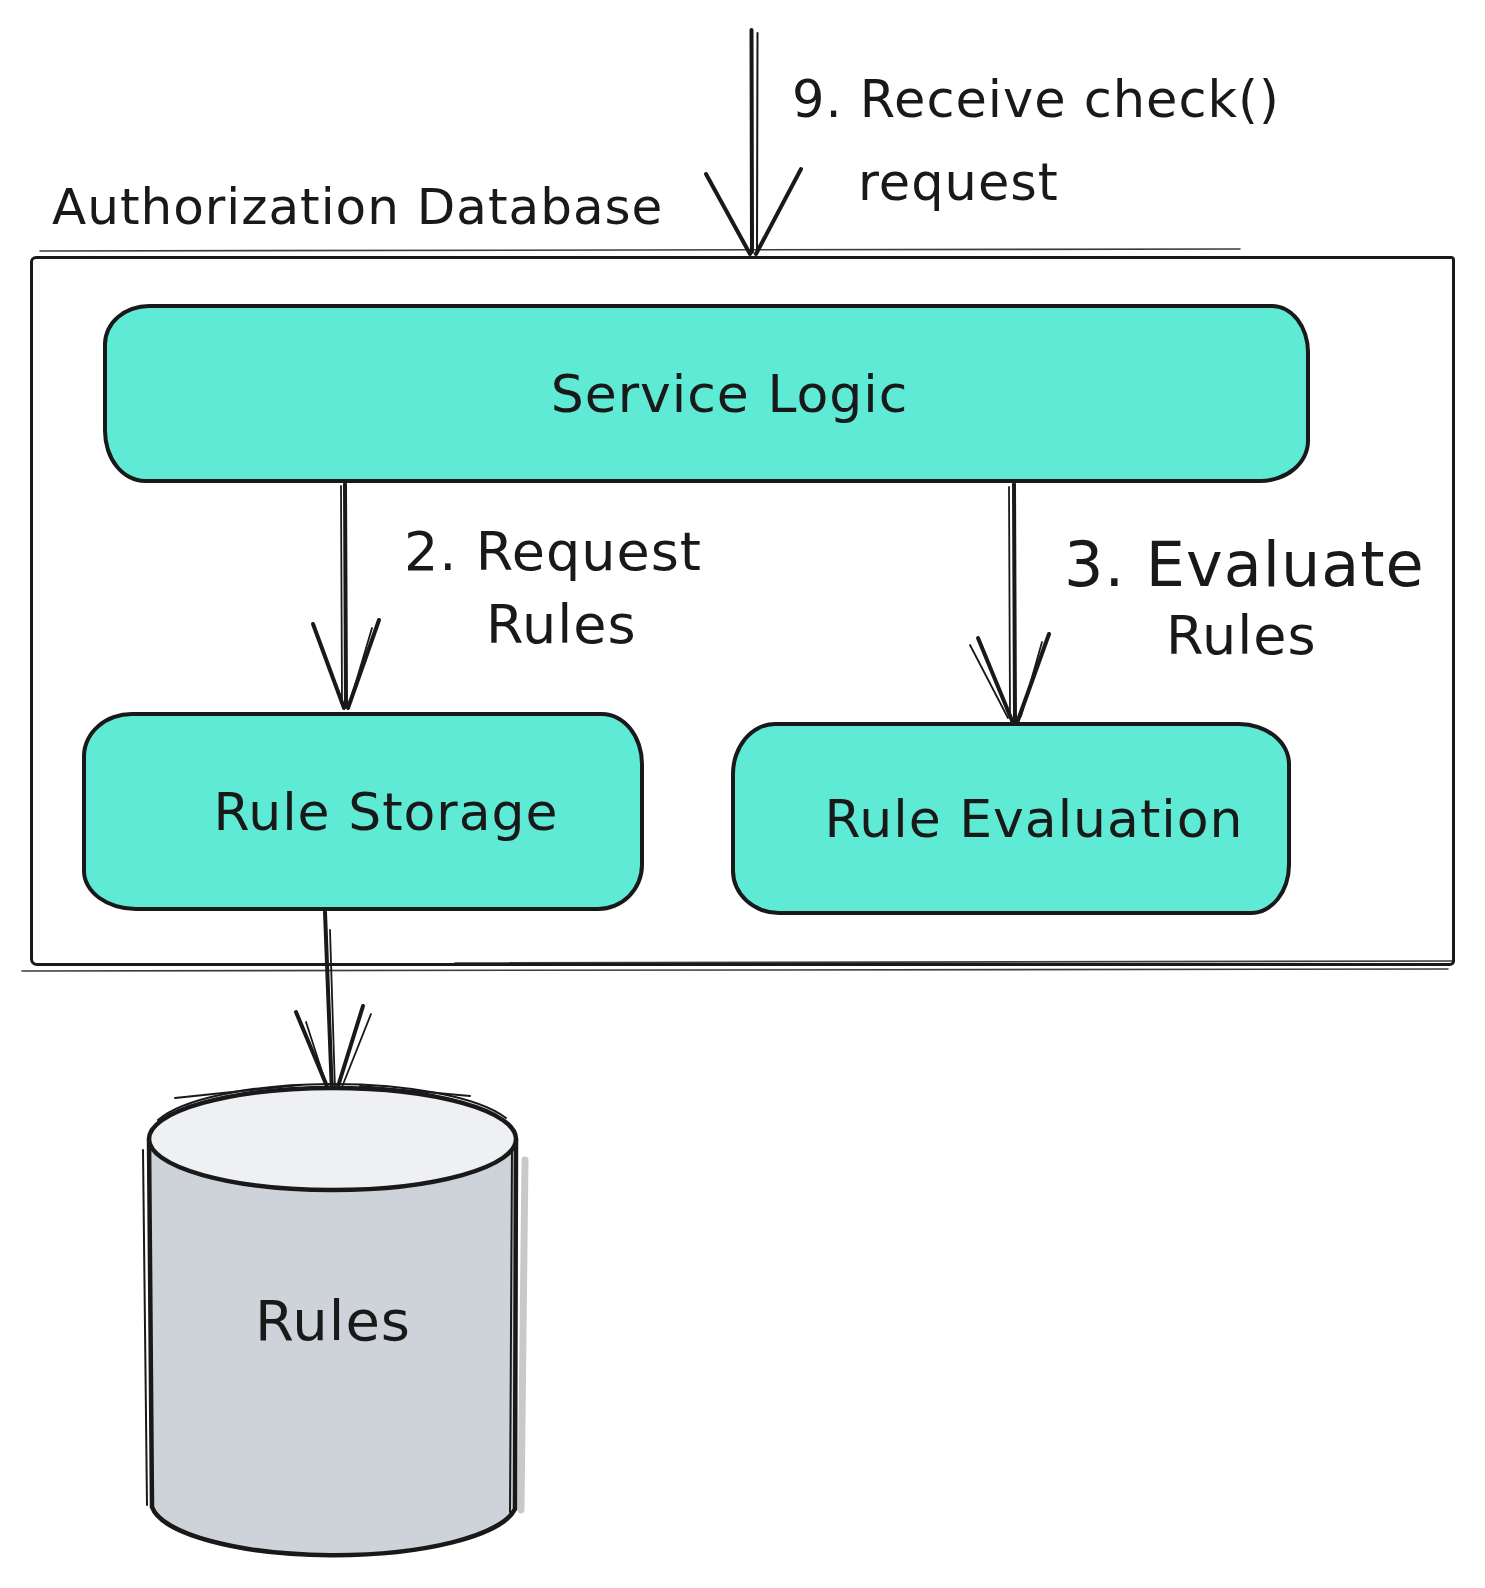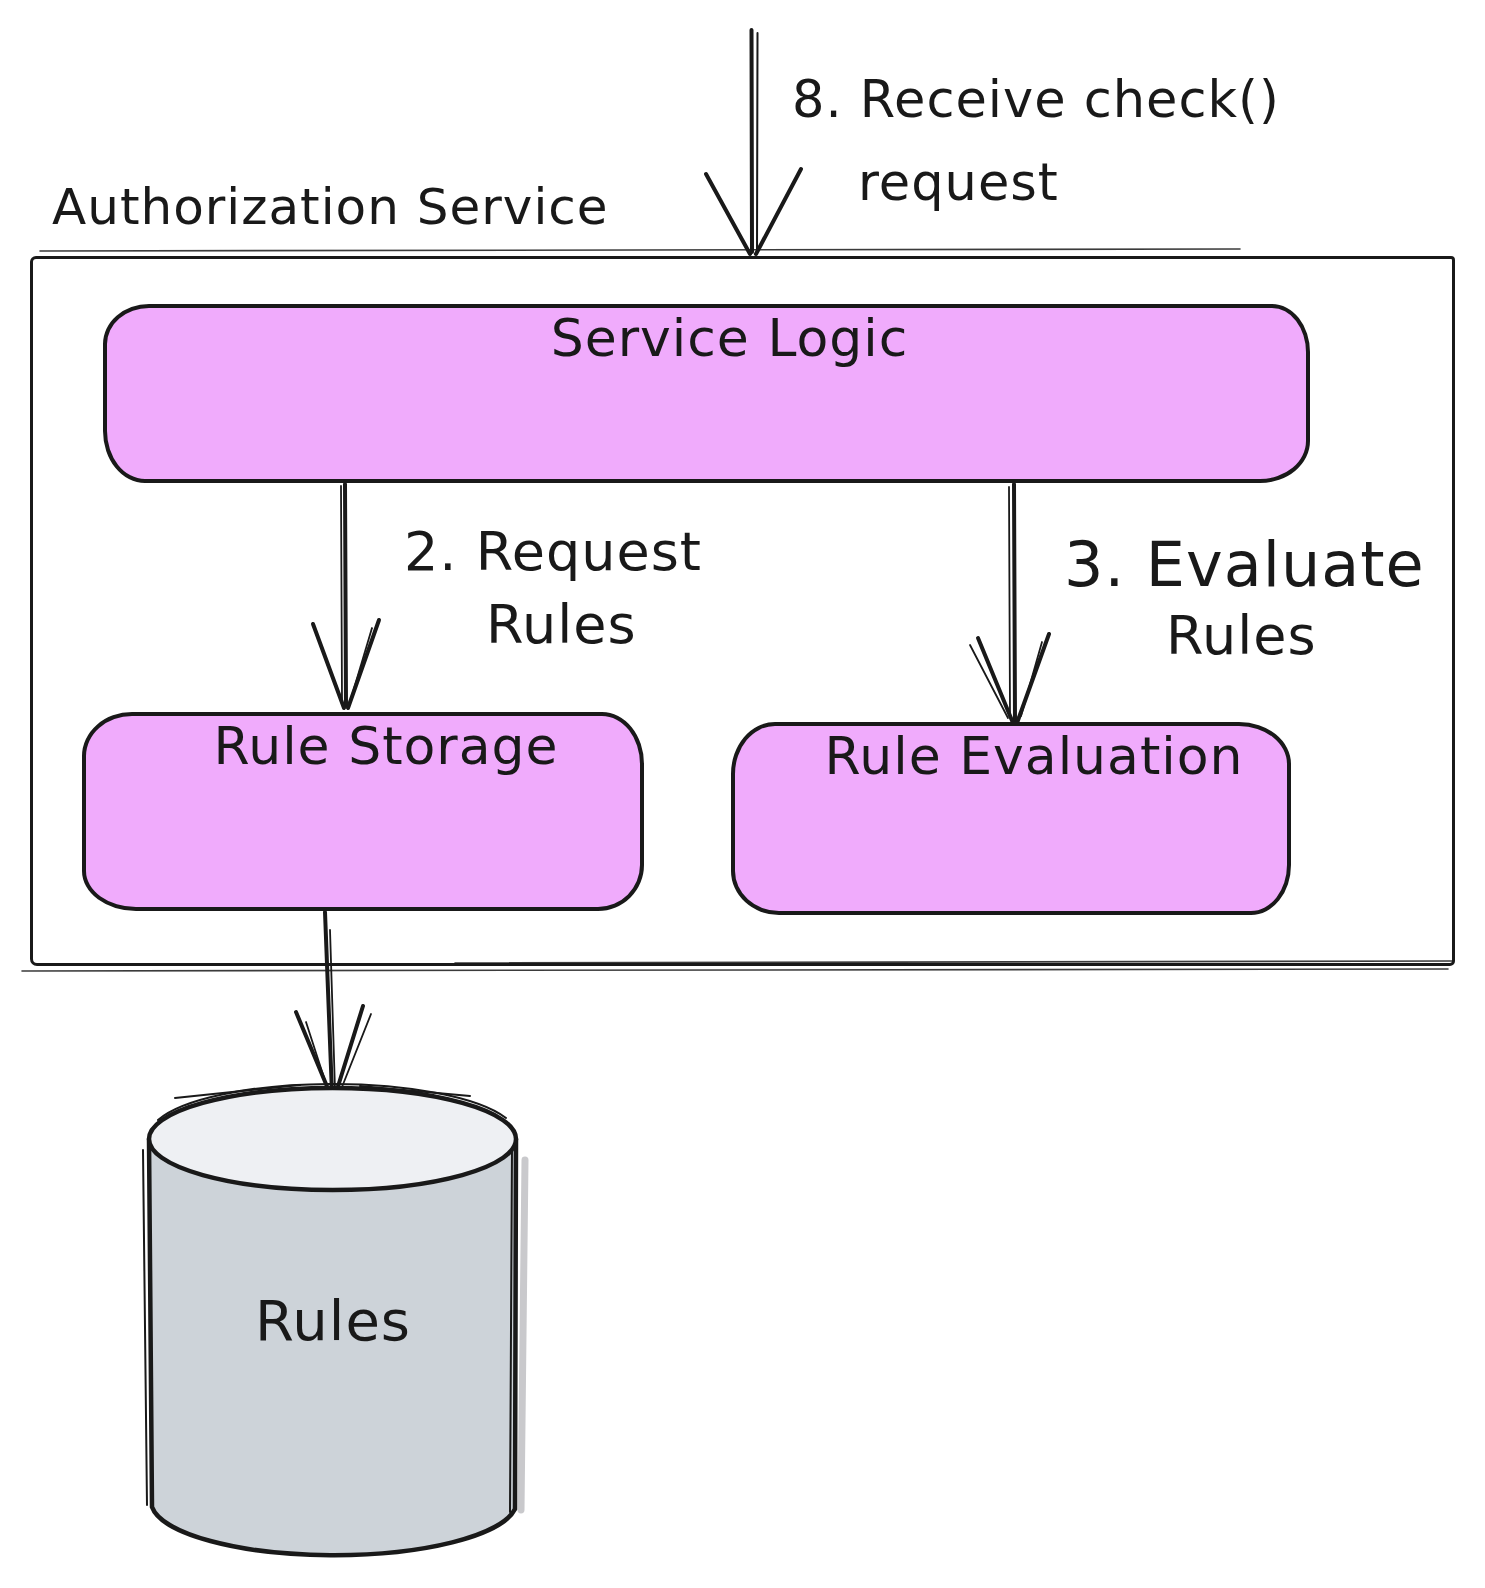--- a/index.html
+++ b/index.html
@@ -33,23 +33,23 @@
     box-sizing: border-box;
   }
   .outer-frame {
     left: 30px; top: 256px;
     width: 1425px; height: 710px;
     border-width: 3px;
     border-radius: 6px 4px 5px 7px;
   }
   .node-box {
     display: flex;
-    align-items: flex-start;
+    align-items: center;
     justify-content: center;
-    background: #f0abfc;
+    background: #5eead4;
     border-width: 4px;
     font-size: 52px;
     letter-spacing: 1px;
     white-space: nowrap;
     padding-left: 46px;
   }
   .service-logic {
     left: 103px; top: 304px;
     width: 1207px; height: 179px;
     border-radius: 46px 38px 50px 42px / 40px 48px 42px 52px;
@@ -145,23 +145,23 @@
       <path d="M512 1147 L510 1512" fill="none" stroke="#191919" stroke-width="2" stroke-linecap="round"></path>
       <ellipse cx="332.5" cy="1139" rx="183.5" ry="51" fill="#eef0f3" stroke="#191919" stroke-width="4.5"></ellipse>
       <path d="M158 1120 A184 52 0 0 1 506 1118" fill="none" stroke="#191919" stroke-width="2" stroke-linecap="round"></path>
       <path d="M175 1098 L300 1085" fill="none" stroke="#191919" stroke-width="2" stroke-linecap="round"></path>
       <path d="M360 1086 L470 1096" fill="none" stroke="#191919" stroke-width="2" stroke-linecap="round"></path>
     </g>
   </svg>
 
   <div class="hand-box outer-frame"></div>
 
-  <div class="diagram-label lbl-auth">Authorization Service</div>
+  <div class="diagram-label lbl-auth">Authorization Database</div>
 
-  <div class="diagram-label lbl-step1-l1">8. Receive check()</div>
+  <div class="diagram-label lbl-step1-l1">9. Receive check()</div>
   <div class="diagram-label lbl-step1-l2">request</div>
 
   <div class="hand-box node-box service-logic">
     <span>Service Logic</span>
   </div>
 
   <div class="diagram-label lbl-step2-l1">2. Request</div>
   <div class="diagram-label lbl-step2-l2">Rules</div>
 
   <div class="diagram-label lbl-step3-l1">3. Evaluate</div>

